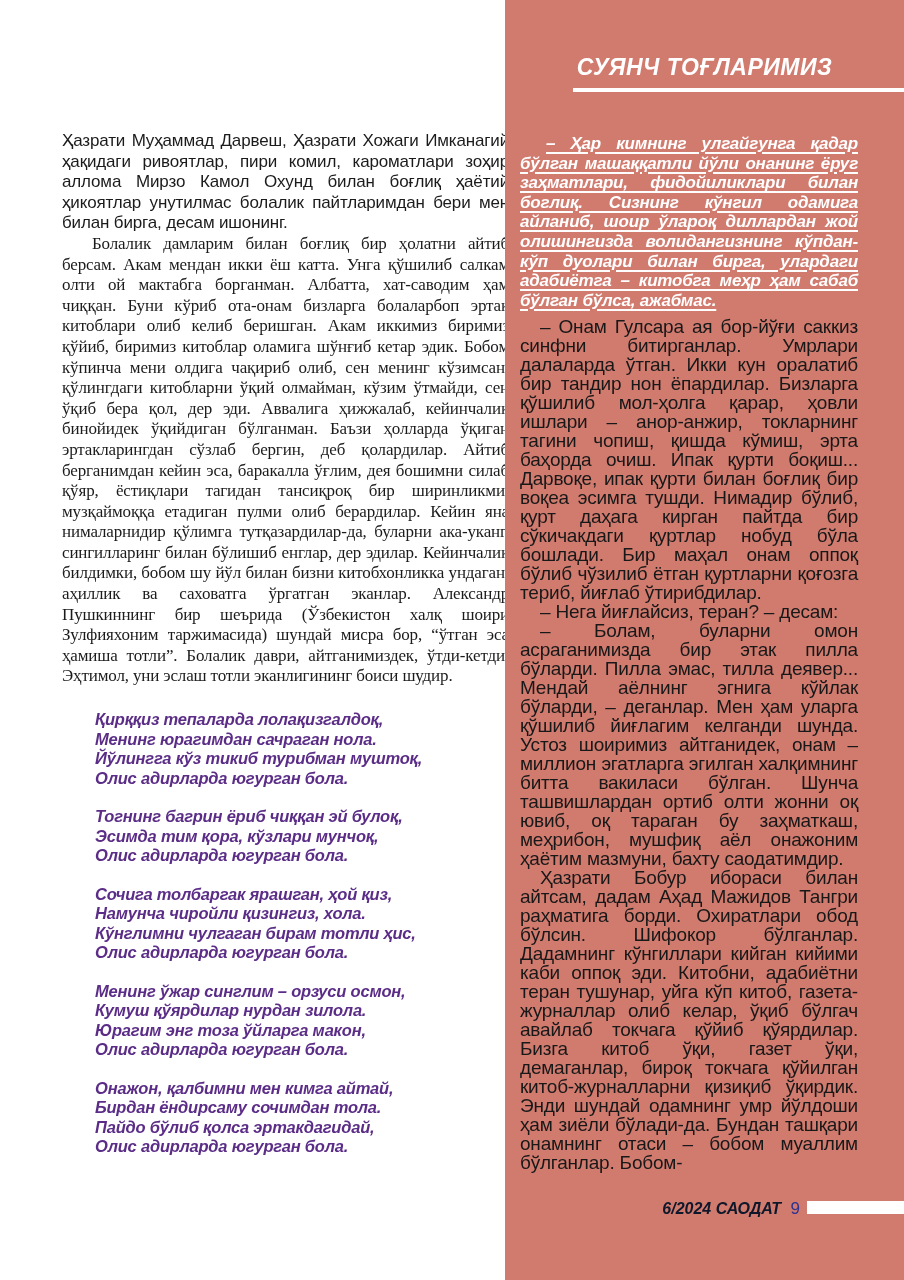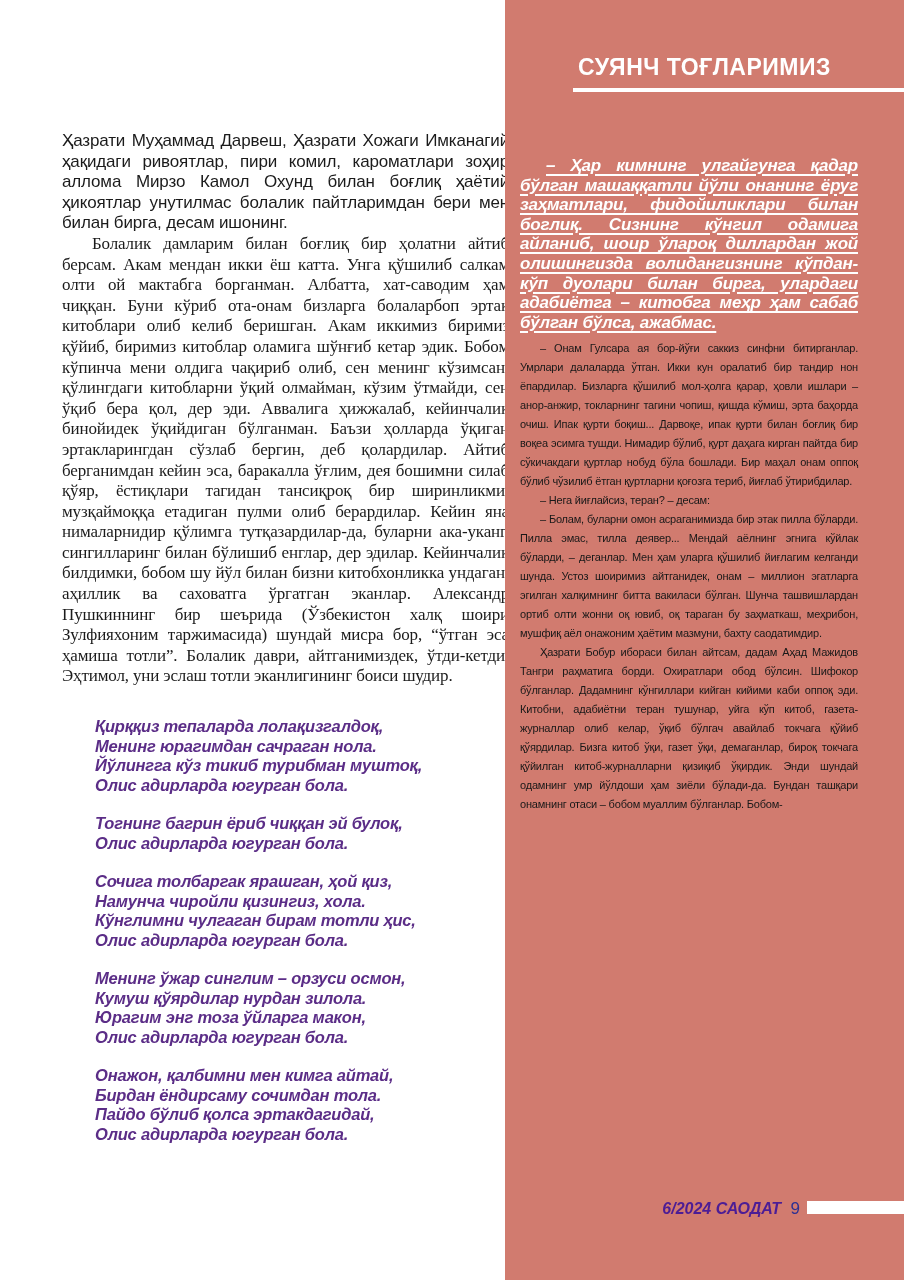--- a/index.html
+++ b/index.html
@@ -19,21 +19,21 @@
   }
   .body-par {
     font-size:17px;
     line-height:20.6px;
     letter-spacing:-0.15px;
     text-align:justify;
   }
   .body-par.indented { text-indent:30px;font-family:Liberation Serif, serif; }
 
   .poem {
-    margin-top:30px;
+    margin-top:23px;
     padding-left:33px;
     color:#5b2d87;
     font-weight:bold;
     font-style:italic;
     font-size:16.5px;
     line-height:19.5px;
     letter-spacing:-0.2px;
   }
   .stanza { margin-bottom:19px; }
 
@@ -41,63 +41,64 @@
   .salmon-panel {
     position:absolute;
     left:505px; top:0; width:399px; height:1280px;
     background:#d17b6f;
   }
   .panel-title {
     margin-top:54px;
     text-align:center;
     color:#ffffff;
     font-weight:bold;
+    font-style:italic;
     font-size:23px;
     letter-spacing:0.5px;
   }
   .title-rule {
     margin-top:7px;
     margin-left:68px;
     height:3px;
     border-top:2px solid #ffffff;
     border-bottom:2px solid #ffffff;
   }
   .panel-content { padding:0 46px 0 15px; }
   .lead-quote {
-    margin-top:64px;
+    margin-top:42px;
     color:#ffffff;
     font-weight:bold;
     font-style:italic;
     font-size:17px;
     line-height:19.6px;
     letter-spacing:-0.2px;
     text-indent:26px;
     text-align:justify;
     text-decoration:underline;
     text-decoration-thickness:1.5px;
     text-underline-offset:3px;
   }
   .panel-par {
     color:#181818;
-    font-size:11px;
+    font-size:19px;
     line-height:19px;
     letter-spacing:-0.2px;
     text-align:justify;
     text-indent:20px;
   }
   .panel-par.first { margin-top:7px; }
 
   .panel-footer-text {
     position:absolute;
     top:1199px; right:104px;
     white-space:nowrap;
     font-size:16px;
   }
   .issue {
-    color:#4c1d95;
+    color:#0f172a;
     font-style:italic;
     font-weight:bold;
   }
   .pagenum {
     color:#2e3192;
     font-size:17px;
     margin-left:5px;
   }
   .footer-bar {
     position:absolute;
@@ -115,20 +116,21 @@
 
   <div class="poem">
     <div class="stanza">
       <div>Қирққиз тепаларда лолақизгалдоқ,</div>
       <div>Менинг юрагимдан сачраган нола.</div>
       <div>Йўлингга кўз тикиб турибман муштоқ,</div>
       <div>Олис адирларда югурган бола.</div>
     </div>
     <div class="stanza">
       <div>Тогнинг багрин ёриб чиққан эй булоқ,</div>
+      <div>Эсимда тим қора, кўзлари мунчоқ,</div>
       <div>Олис адирларда югурган бола.</div>
     </div>
     <div class="stanza">
       <div>Сочига толбаргак ярашган, ҳой қиз,</div>
       <div>Намунча чиройли қизингиз, хола.</div>
       <div>Кўнглимни чулгаган бирам тотли ҳис,</div>
       <div>Олис адирларда югурган бола.</div>
     </div>
     <div class="stanza">
       <div>Менинг ўжар синглим – орзуси осмон,</div>

